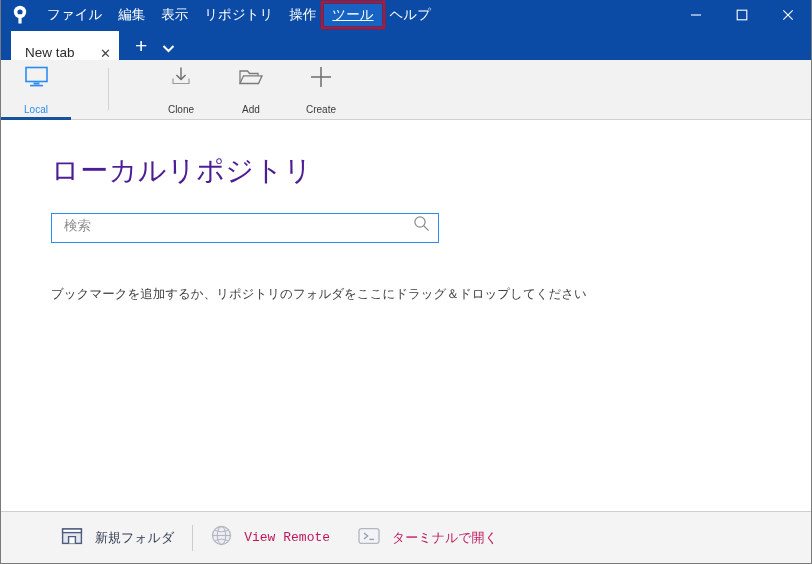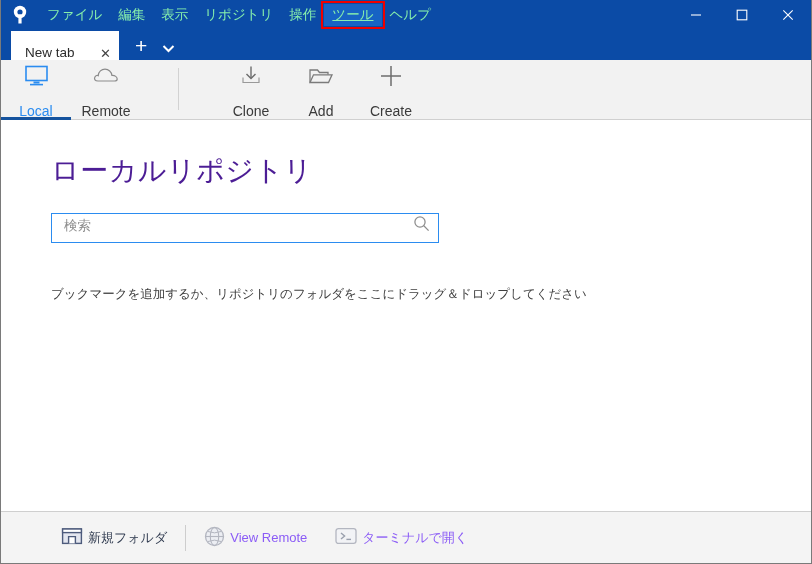--- a/index.html
+++ b/index.html
@@ -29,21 +29,21 @@
   .app-logo {
     width: 38px; height: 29px;
     display: flex; align-items: center; justify-content: center;
   }
   .menu {
     display: flex;
     align-items: center;
     height: 29px;
   }
   .menu-item {
-    color: #86efac;
+    color: #ffffff;
     font-size: 13.5px;
     padding: 0 8px;
     height: 22px;
     line-height: 22px;
     white-space: nowrap;
   }
   .menu-item.highlighted {
     background: #1763c4;
     outline: 2px solid #ee0000;
     outline-offset: 1px;
@@ -110,23 +110,23 @@
     border-bottom: 1px solid #d0d0d0;
     display: flex;
     align-items: stretch;
     position: relative;
   }
   .tbtn {
     width: 70px;
     display: flex;
     flex-direction: column;
     align-items: center;
-    justify-content: flex-end;
+    justify-content: center;
     gap: 15px;
-    font-size: 14px;
+    font-size: 10px;
     color: #3a3a3a;
     position: relative;
   }
   .tbtn .tb-icon { height: 24px; display:flex; align-items:center; justify-content:center; }
   .tbtn.active { color: #2b8cf0; }
   .tbtn.active::after {
     content: "";
     position: absolute;
     left: 0; right: 0; bottom: -1px;
     height: 3px;
@@ -191,27 +191,27 @@
     background: #f4f4f4;
     border-top: 1px solid #cfcfcf;
     display: flex;
     align-items: center;
     padding-left: 46px;
     gap: 0;
   }
   .bbtn {
     display: flex;
     align-items: center;
-    gap: 5px;
+    gap: 12px;
     font-size: 13px;
     color: #2f3a4f;
     padding: 0 14px;
     height: 34px;
   }
-  .bbtn.disabled { color: #8b5cf6; }
+  .bbtn.disabled { color: #be185d; font-family: Liberation Mono, monospace; }
   .bb-sep {
     width: 1px; height: 26px;
     background: #cdcdcd;
     margin: 0 4px;
   }
 </style>
 </head>
 <body>
 
 <div class="app">
@@ -275,28 +275,20 @@
       <span class="tb-icon">
         <svg width="25" height="22" viewBox="0 0 25 22">
           <rect x="2" y="1.5" width="21" height="14" fill="none" stroke="#2b8cf0" stroke-width="1.6"></rect>
           <rect x="9.5" y="16.5" width="6" height="2" fill="#2b8cf0"></rect>
           <rect x="6" y="18.8" width="13" height="1.6" fill="#2b8cf0"></rect>
         </svg>
       </span>
       <span>Local</span>
     </div>
 
-    <div class="tbtn">
-      <span class="tb-icon">
-        <svg width="26" height="18" viewBox="0 0 26 18">
-          <path d="M5 14 C2 14 1 12 1.8 10.2 C2.6 8.5 4.6 8.3 5.3 8.6 C5.3 4.5 8.6 2.2 12 2.2 C15.6 2.2 18.6 4.8 18.9 8.4 C22 8.2 24.2 10 24.2 12 C24.2 13.2 23.2 14 21.6 14 Z" fill="none" stroke="#8b8b8b" stroke-width="1.2"></path>
-        </svg>
-      </span>
-      <span>Remote</span>
-    </div>
 
     <div class="tb-gap"></div>
     <div class="tb-sep"></div>
     <div class="tb-gap"></div>
 
     <div class="tbtn">
       <span class="tb-icon">
         <svg width="24" height="22" viewBox="0 0 24 22">
           <line x1="12" y1="1.5" x2="12" y2="13" stroke="#6d6d6d" stroke-width="1.4"></line>
           <path d="M7.5 9 L12 13.6 L16.5 9" fill="none" stroke="#6d6d6d" stroke-width="1.4"></path>

